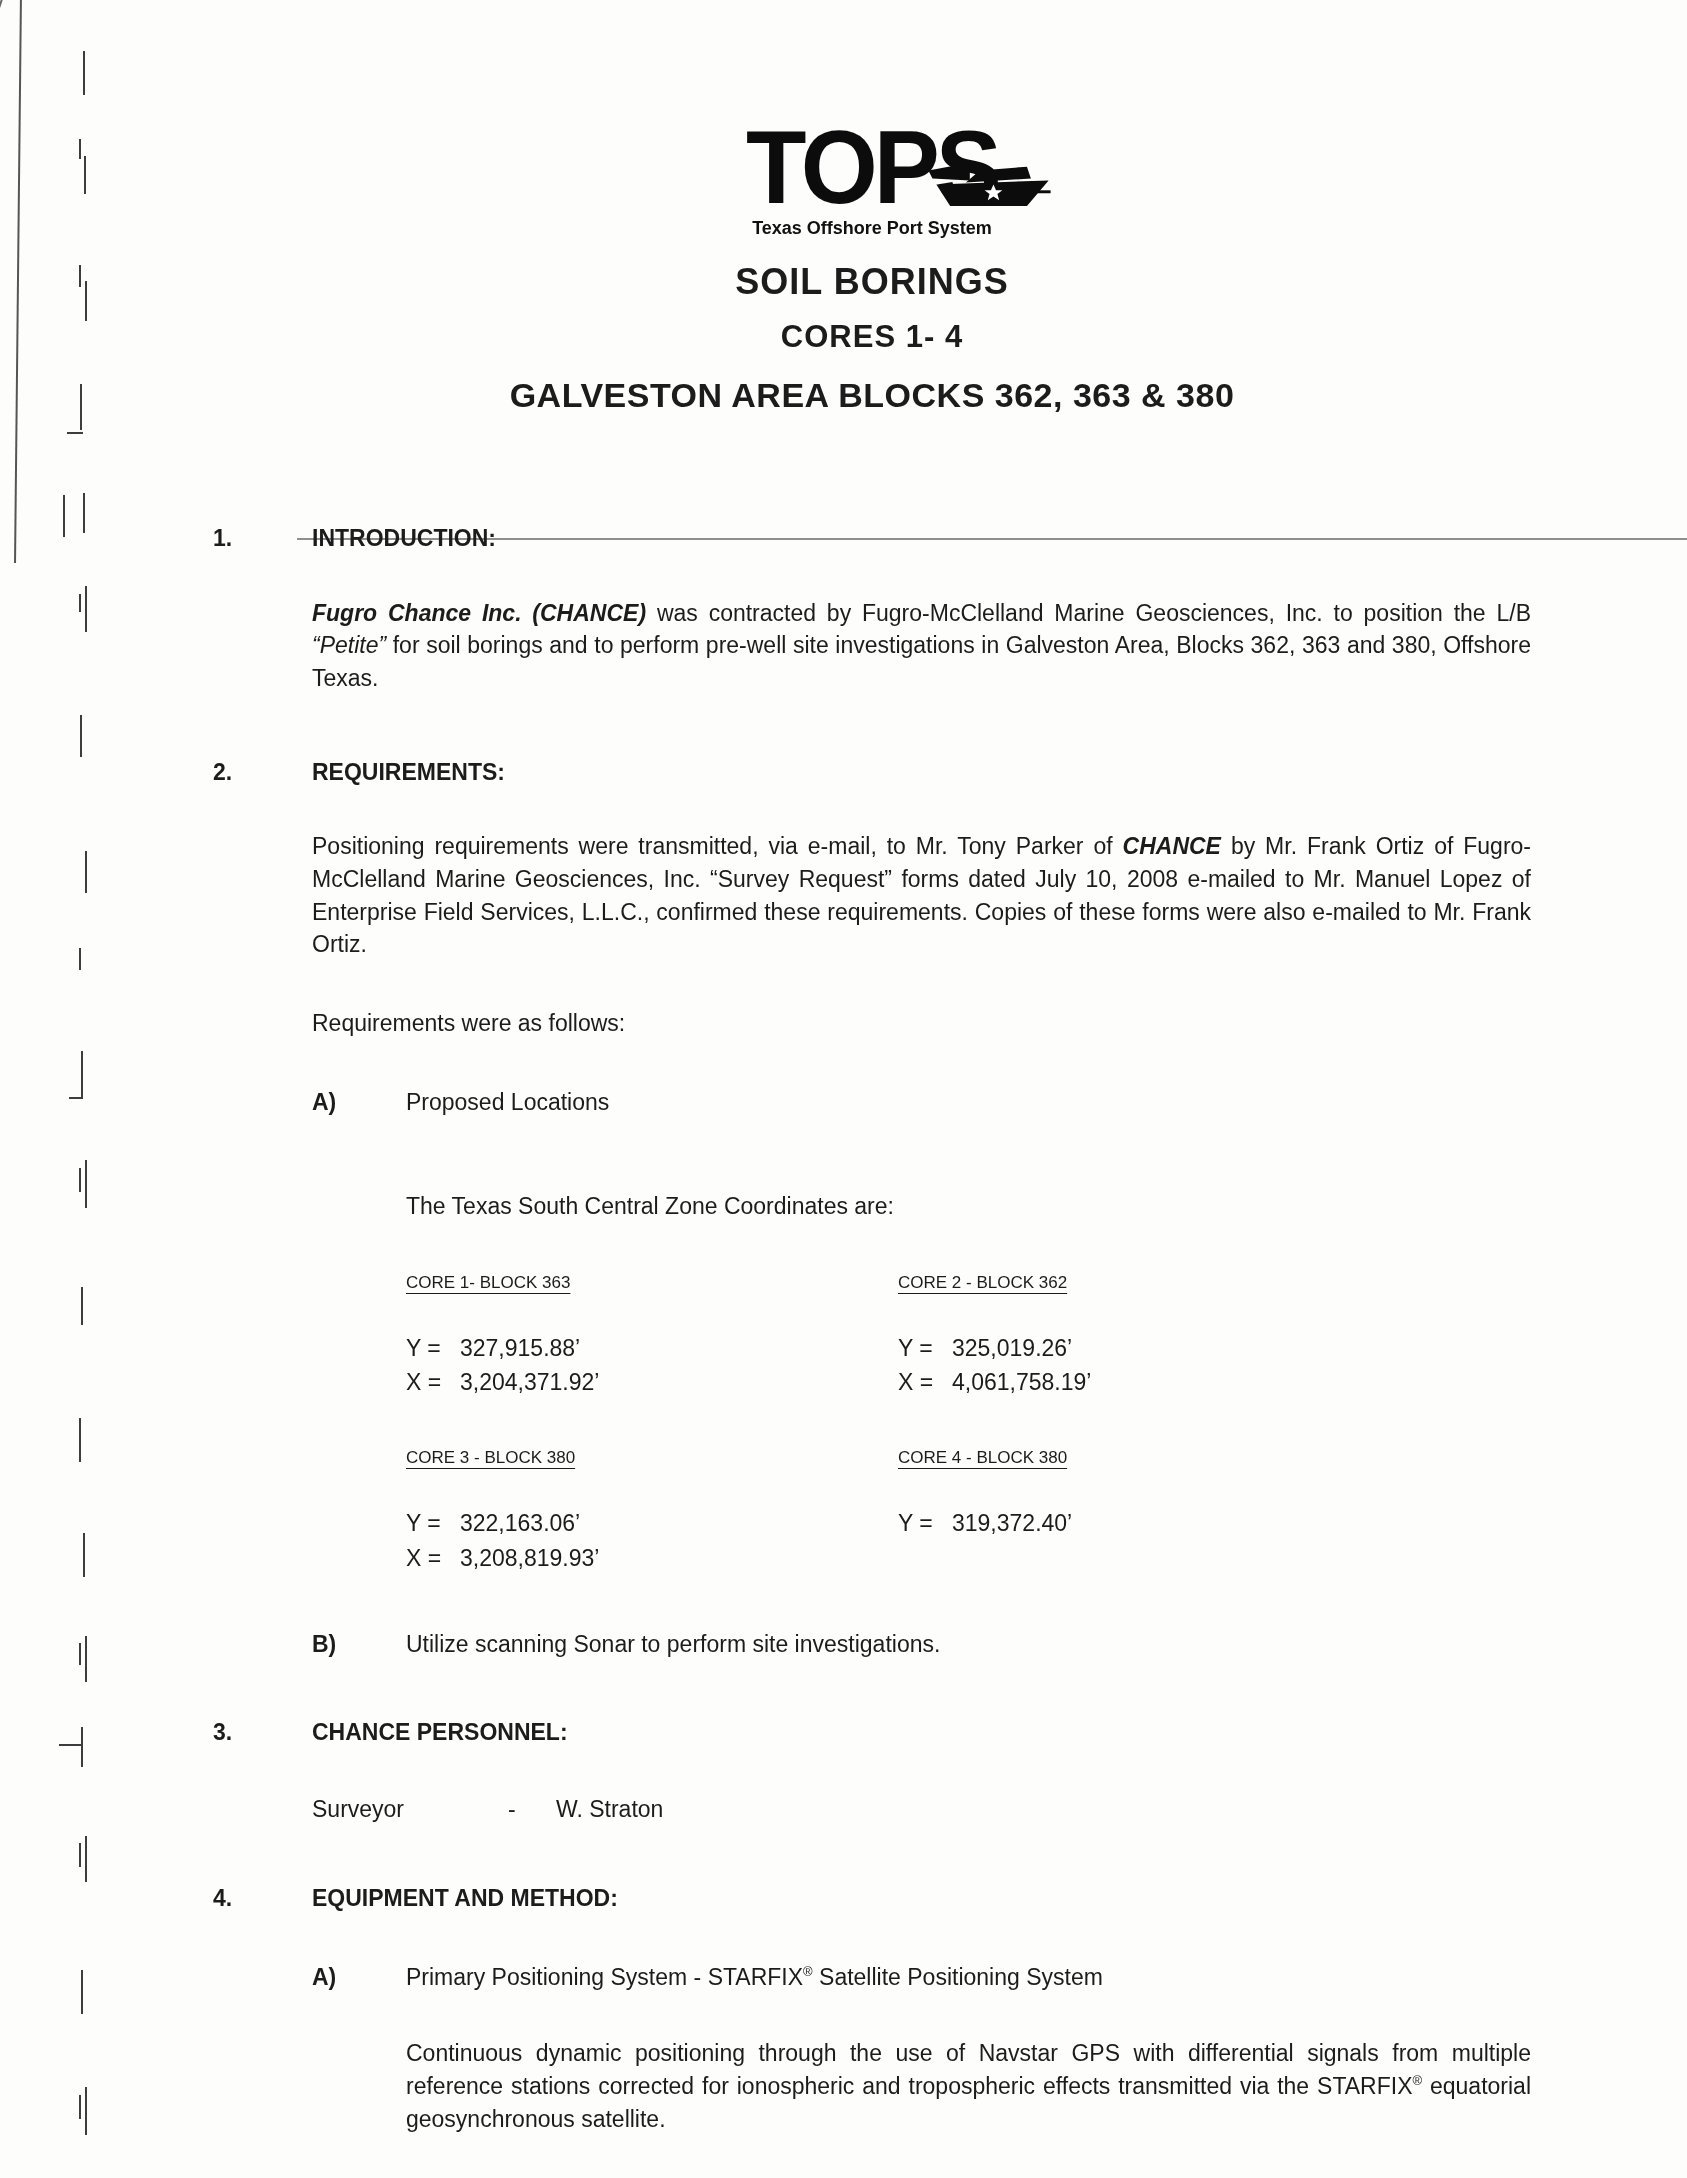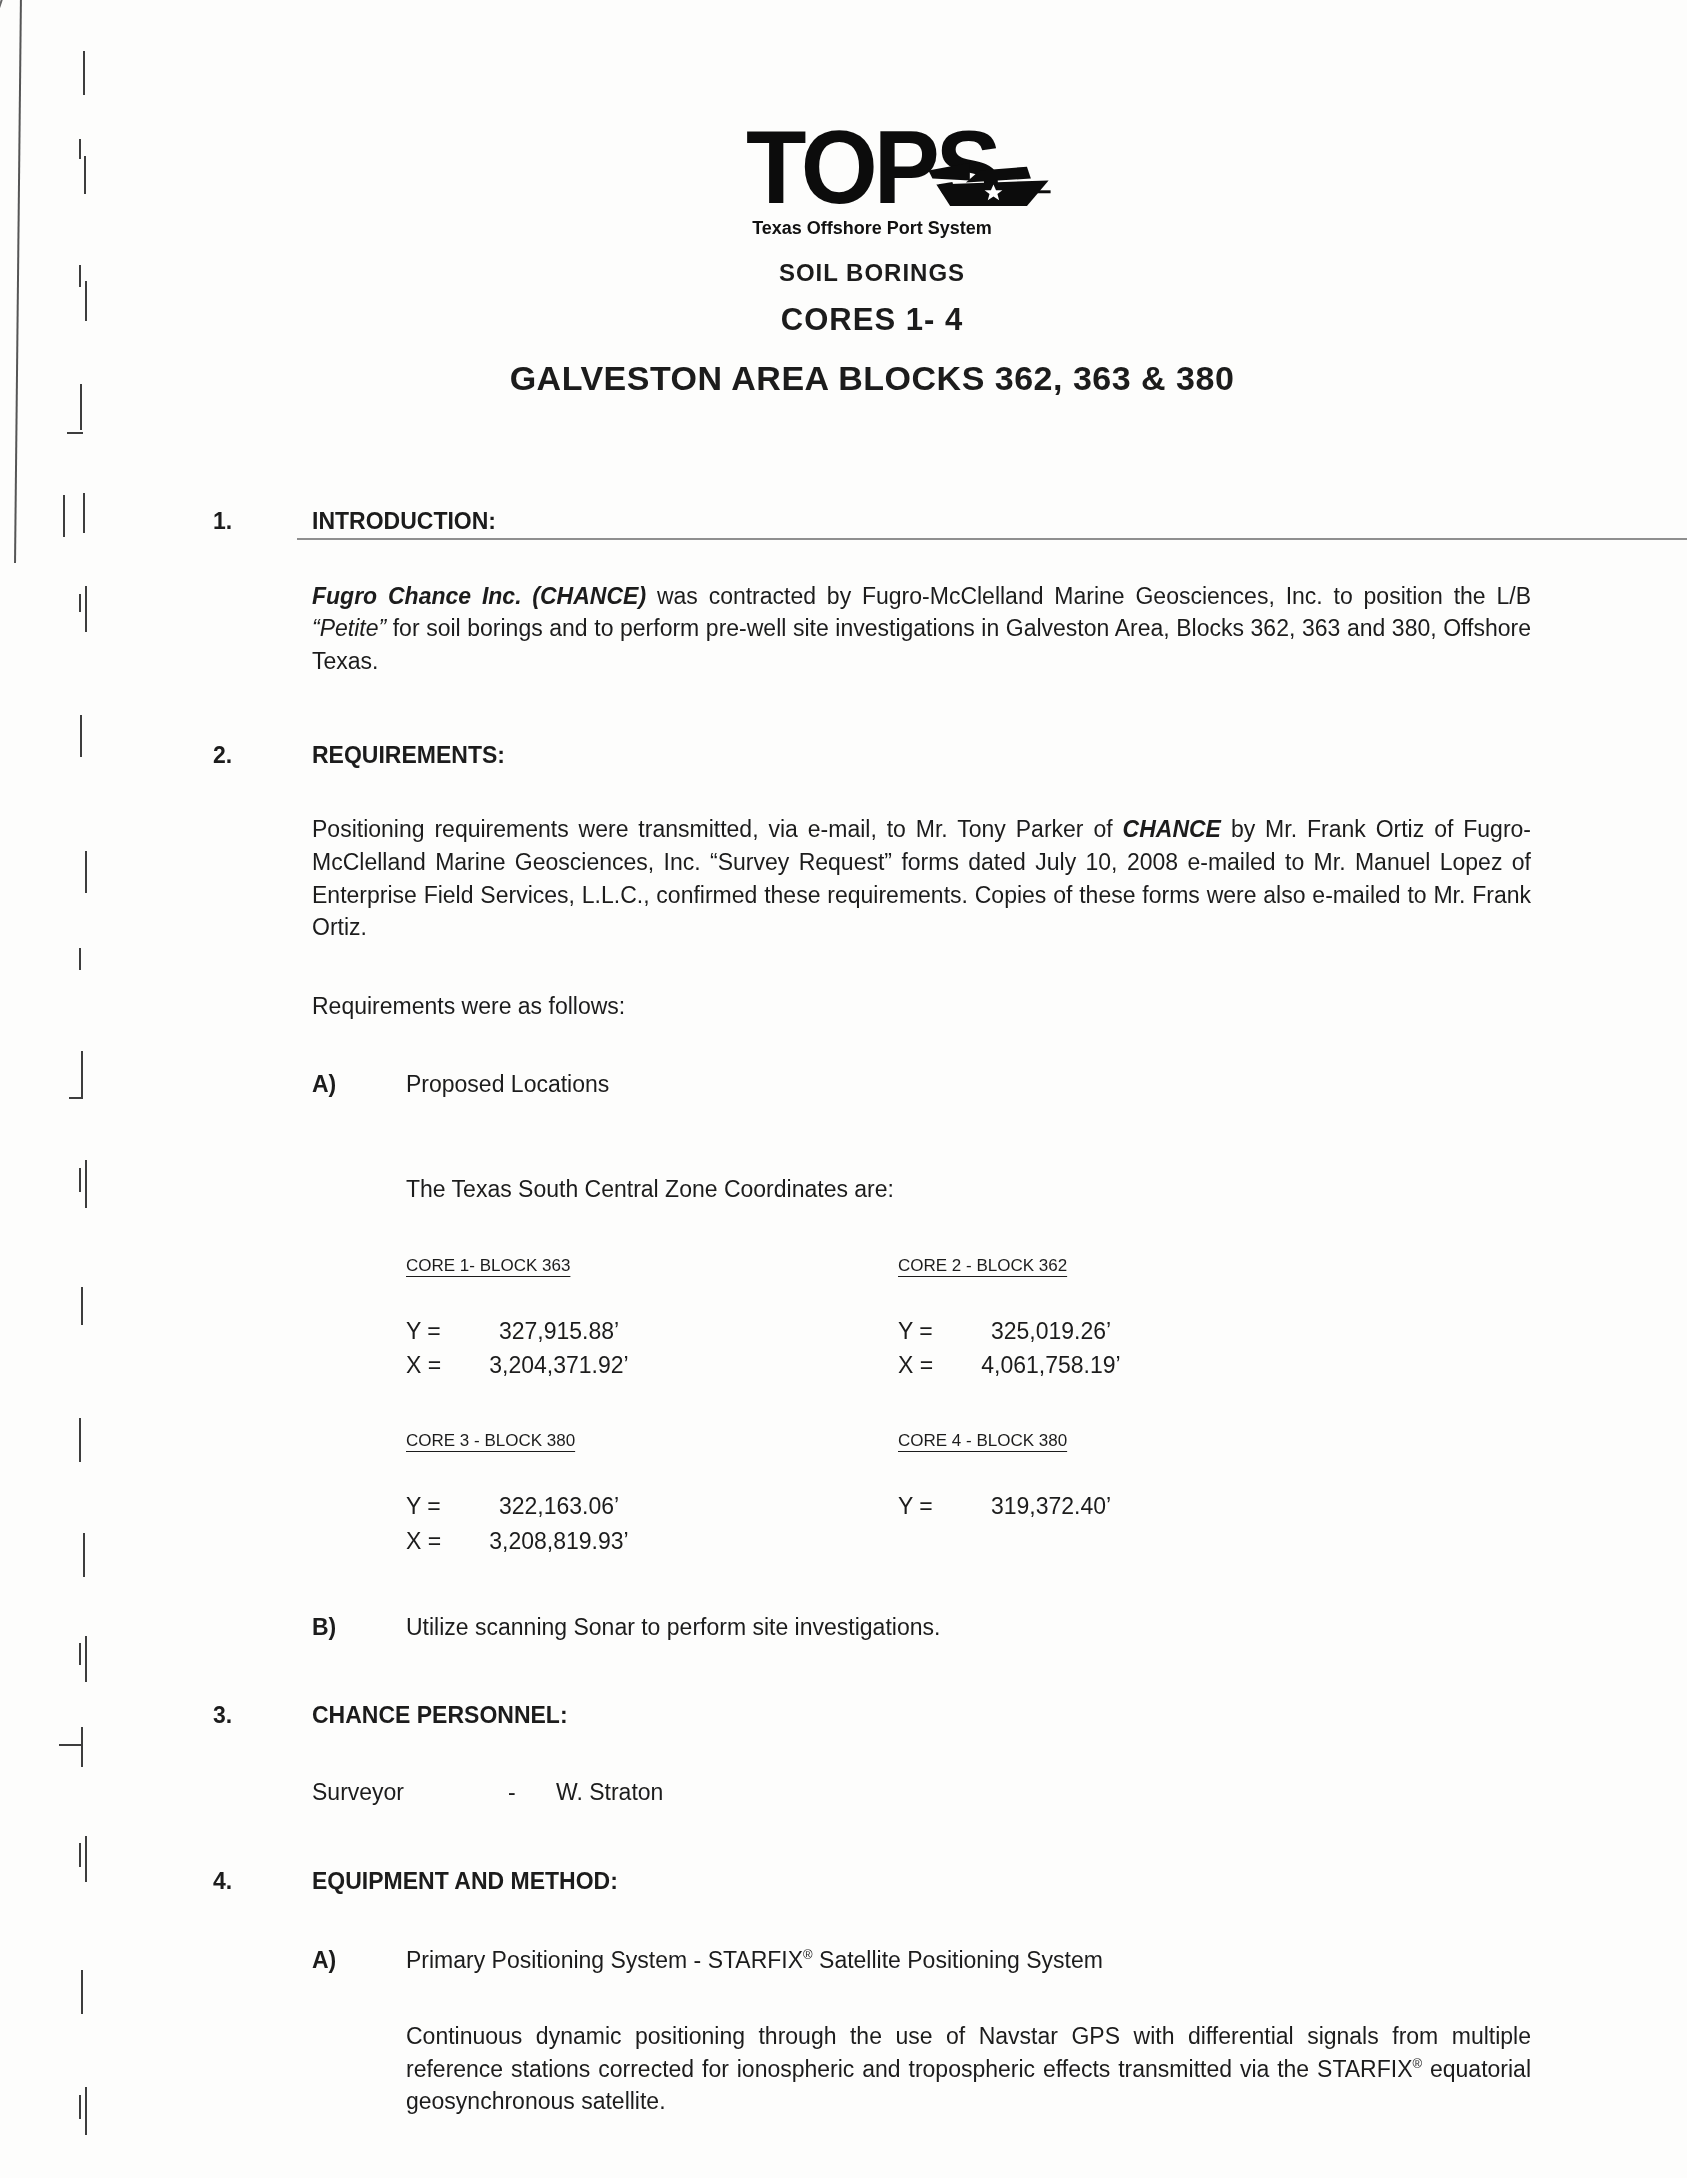--- a/index.html
+++ b/index.html
@@ -22,21 +22,21 @@
   
   .doc-header { padding-top:117px; text-align:center; }
   .logo-wrap { position:relative; display:inline-block; }
   .logo-text {
     font-size:99px; font-weight:bold; letter-spacing:-4px;
     color:#0c0c0c; line-height:1; display:inline-block;
     transform:scaleY(1.05);
   }
   .ship-icon { position:absolute; right:-57px; bottom:6px; width:127px; height:65px; }
   .logo-tagline { font-size:18px; font-weight:bold; margin-top:0px; color:#111; }
-  .title-line1 { font-size:24px; font-weight:bold; margin-top:14px; letter-spacing:1px; }
+  .title-line1 { font-size:36px; font-weight:bold; margin-top:14px; letter-spacing:1px; }
   .title-line2 { font-size:31px; font-weight:bold; margin-top:8px; letter-spacing:1px; }
   .title-line3 { font-size:34px; font-weight:bold; margin-top:12px; letter-spacing:0.5px; }
 
   
   .section { margin-top:0; }
   .sec-head-row { display:flex; font-weight:bold; font-size:23px; }
   .sec-num { width:99px; flex:0 0 99px; }
   .sec-body { margin-left:99px; }
   .para { text-align:justify; margin:0; }
   .bold-italic { font-weight:bold; font-style:italic; }
@@ -54,21 +54,21 @@
     display:grid;
     grid-template-columns:492px auto;
     row-gap:46px;
   }
   .core-title {
     font-size:17px; text-decoration:underline;
     text-underline-offset:5px; margin-bottom:36px;
   }
   .core-row { line-height:1.5; }
   .coord-label { display:inline-block; width:54px; }
-  .coord-value { display:inline-block; width:198px; text-align:center; }
+  .coord-value { display:inline-block; width:198px; text-align:left; }
 
   
   .person-row { line-height:1.5; }
   .person-role { display:inline-block; width:196px; }
   .person-sep { display:inline-block; width:48px; }
 
   sup { font-size:13px; }
   .artifact-line-h {
     position:absolute; left:297px; right:0; top:538px;
     height:2px; background:#8f8f8f;

